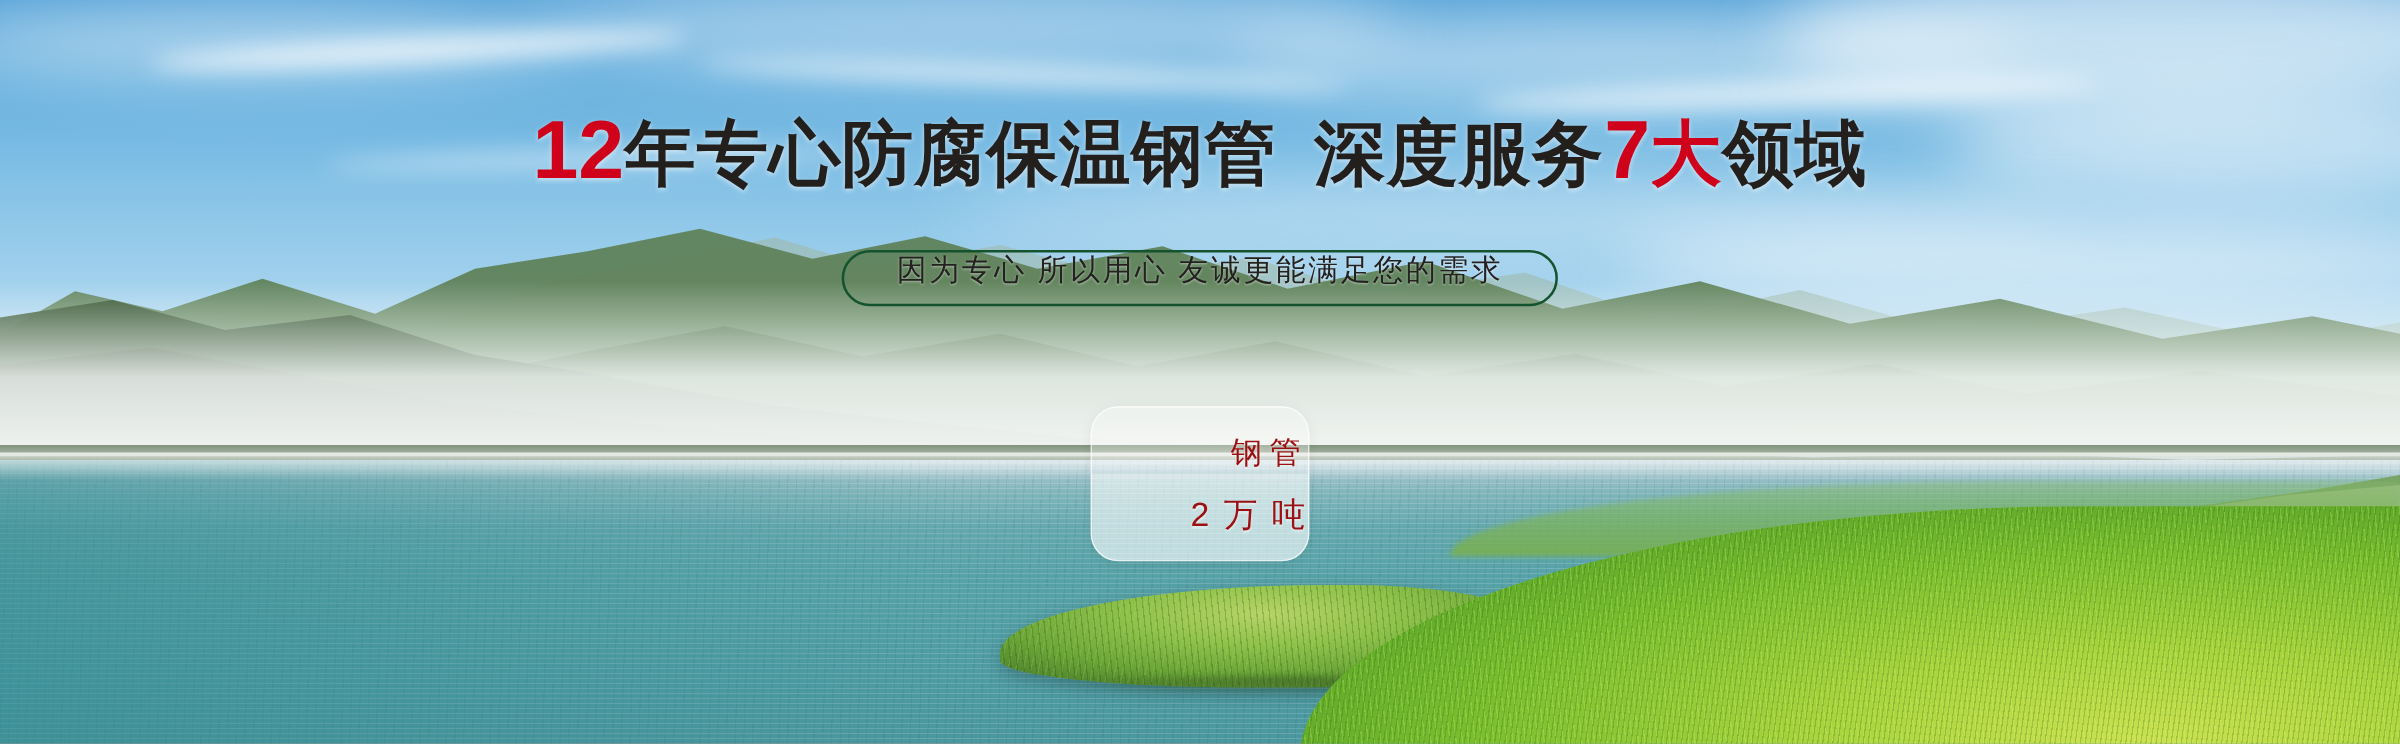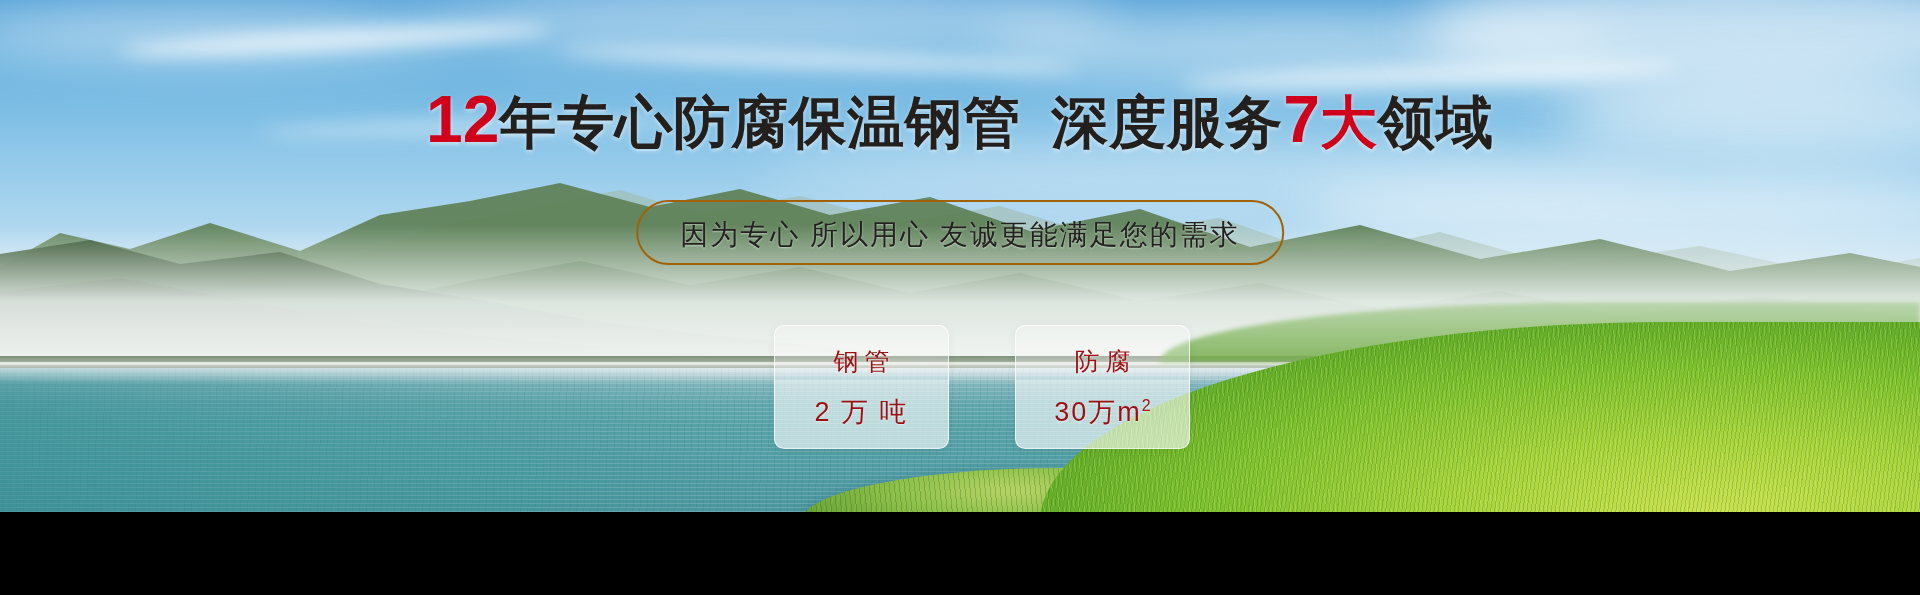--- a/index.html
+++ b/index.html
@@ -3,21 +3,21 @@
 <meta charset="utf-8">
 <style>
   html, body {
     margin: 0;
     padding: 0;
     background: #000;
   }
   #banner {
     position: relative;
     width: 1920px;
-    height: 512px;
+    height: 595px;
     overflow: hidden;
     font-family: "Liberation Sans", "DejaVu Sans", sans-serif;
     user-select: none;
   }
 
   
   .layer { position: absolute; left: 0; top: 0; width: 100%; height: 100%; }
 
   
   #sky {
@@ -171,53 +171,52 @@
     letter-spacing: 0;
   }
   #headline .accent { color: #d0021b; }
   #headline .gap { display: inline-block; width: 30px; }
 
   #subtitle-pill {
     position: absolute;
     left: 50%;
     transform: translateX(-50%);
     top: 200px;
-    padding: 15px 42px 11px;
-    border: 2px solid #a16207;
+    padding: 0 42px 11px;
+    border: 2px solid #14532d;
     border-radius: 34px;
-    font-size: 28px;
+    font-size: 24px;
     line-height: 1.25;
     letter-spacing: 2px;
     color: #242220;
     white-space: nowrap;
     text-shadow: 0 1px 2px rgba(255,255,255,.5);
   }
 
   
   #stats {
     position: absolute;
     left: 50%;
     transform: translateX(-50%);
     top: 325px;
     display: flex;
     gap: 22px;
   }
   .stat-card {
     width: 173px;
     height: 122px;
-    border-radius: 10px;
+    border-radius: 22px;
     background: linear-gradient(to bottom, rgba(255,255,255,.30) 0%, rgba(255,255,255,.30) 44%, rgba(255,255,255,.58) 44%, rgba(255,255,255,.62) 100%);
     border: 1px solid rgba(255,255,255,.78);
     box-shadow: 0 2px 10px rgba(0,0,0,.06);
     display: flex;
     flex-direction: column;
-    align-items: center;
+    align-items: flex-end;
     justify-content: center;
     color: #9c0f12;
-    margin-left: 44px;
   }
   .stat-label {
     font-size: 25px;
     letter-spacing: 6px;
     text-indent: 6px;
     margin-bottom: 16px;
     text-shadow: 0 1px 2px rgba(255,255,255,.6);
   }
   .stat-value {
     font-size: 27px;
@@ -286,21 +285,17 @@
 
   <div id="subtitle-pill">因为专心 所以用心  友诚更能满足您的需求</div>
 
   <div id="stats">
 
     <div class="stat-card">
       <div class="stat-label">钢管</div>
       <div class="stat-value"><span>2 万 吨</span></div>
     </div>
 
-    <div class="stat-card">
-      <div class="stat-label">防腐</div>
-      <div class="stat-value"><span>30万m</span><sup>2</sup></div>
-    </div>
 
 
   </div>
 
 </div>
 
 </body></html>

